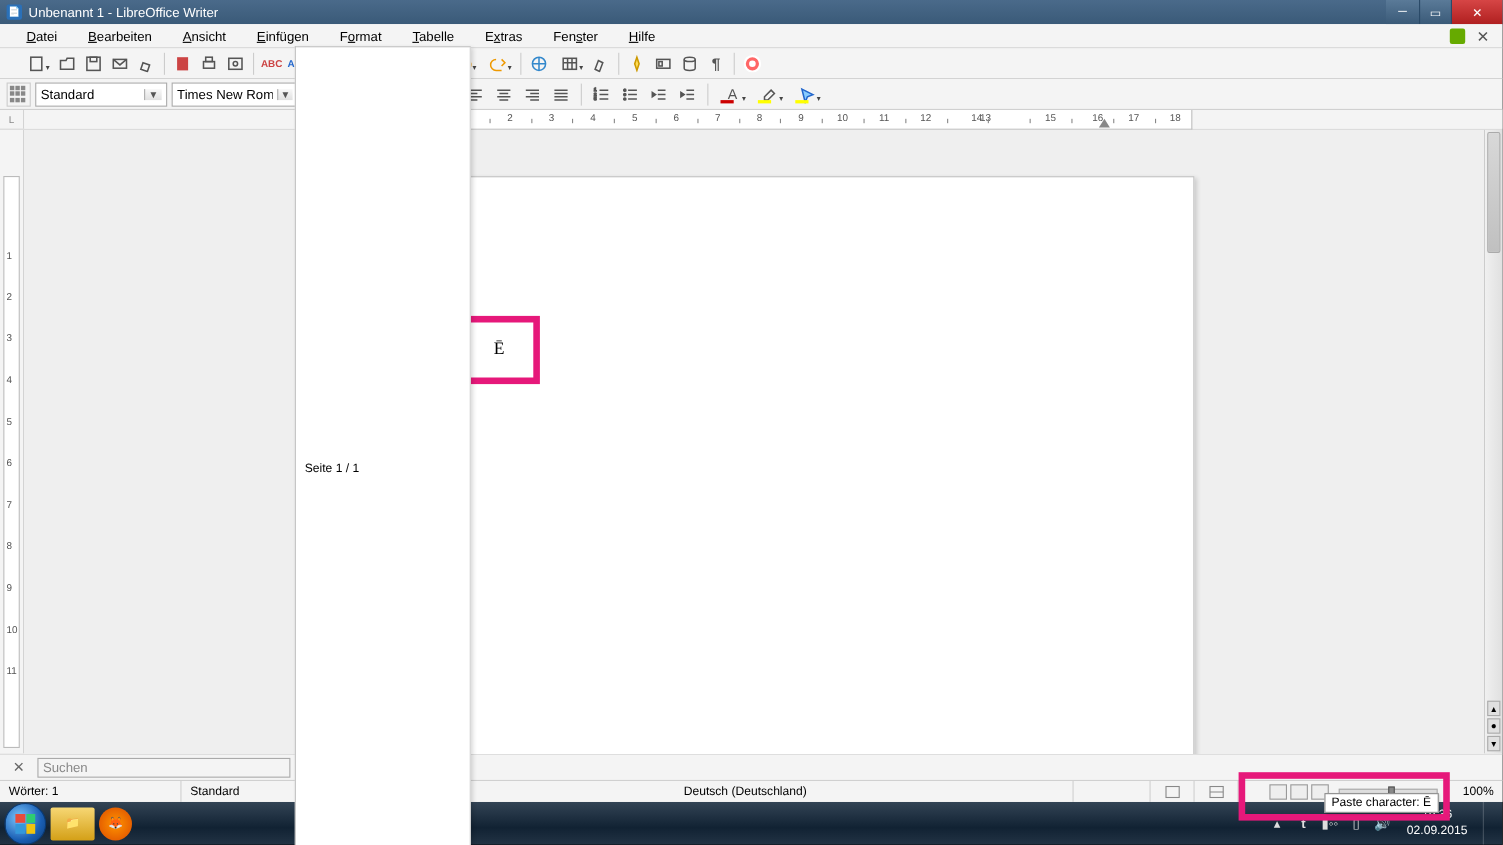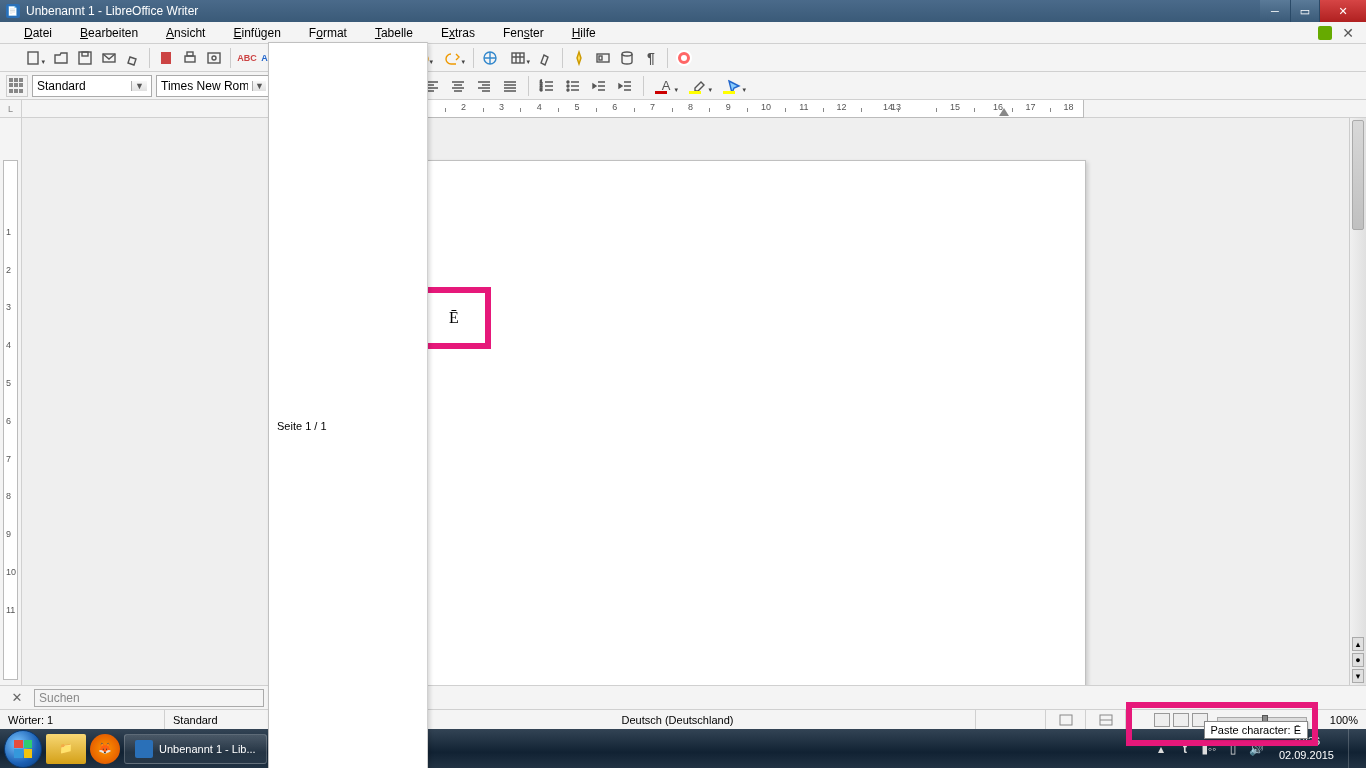--- a/index.html
+++ b/index.html
@@ -522,24 +522,20 @@
   <div class="start-orb">
       <div class="flag">
         <span></span>
         <span></span>
         <span></span>
         <span></span>
       </div>
     </div>
   <div class="task-icon explorer">📁</div>
   <div class="task-icon firefox">🦊</div>
-  <div class="task-item">
-    <div class="ticon"></div>
-    <span style="white-space:nowrap;overflow:hidden;">Unbenannt 1 - Lib...</span>
-  </div>
   <div class="tray">
     <div class="tricon">▴</div>
     <div class="tricon" style="font-weight:bold;">t</div>
     <div class="tricon">▮◦◦</div>
     <div class="tricon">▯</div>
     <div class="tricon">🔊</div>
     <div class="clock">
       <div>19:36</div>
       <div>02.09.2015</div>
     </div>

